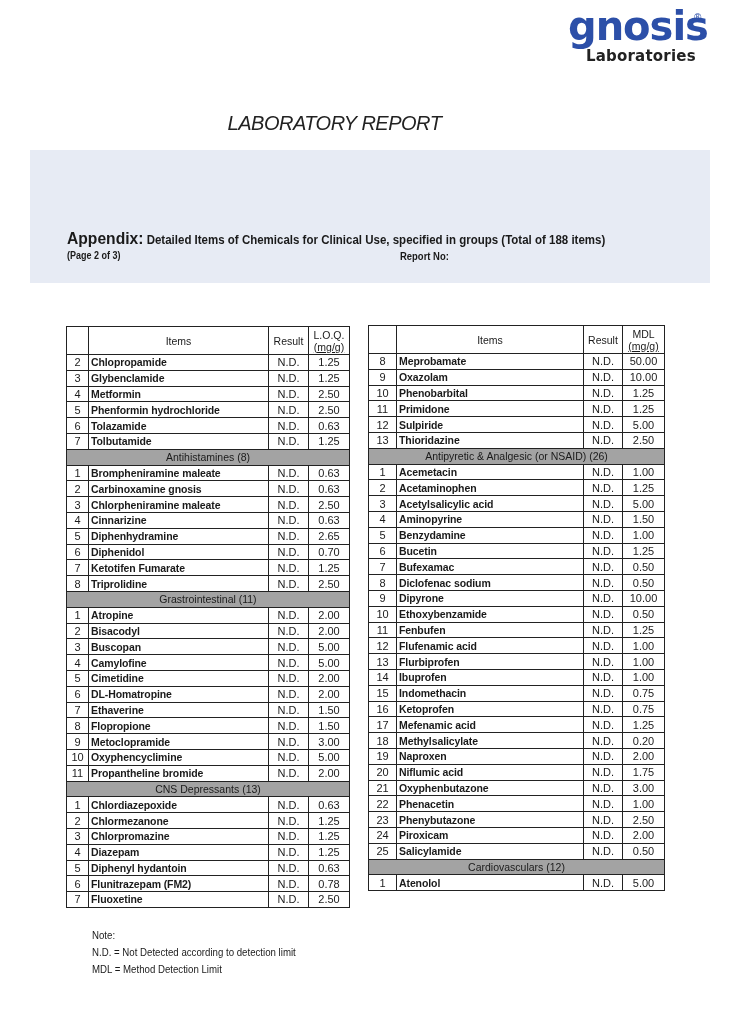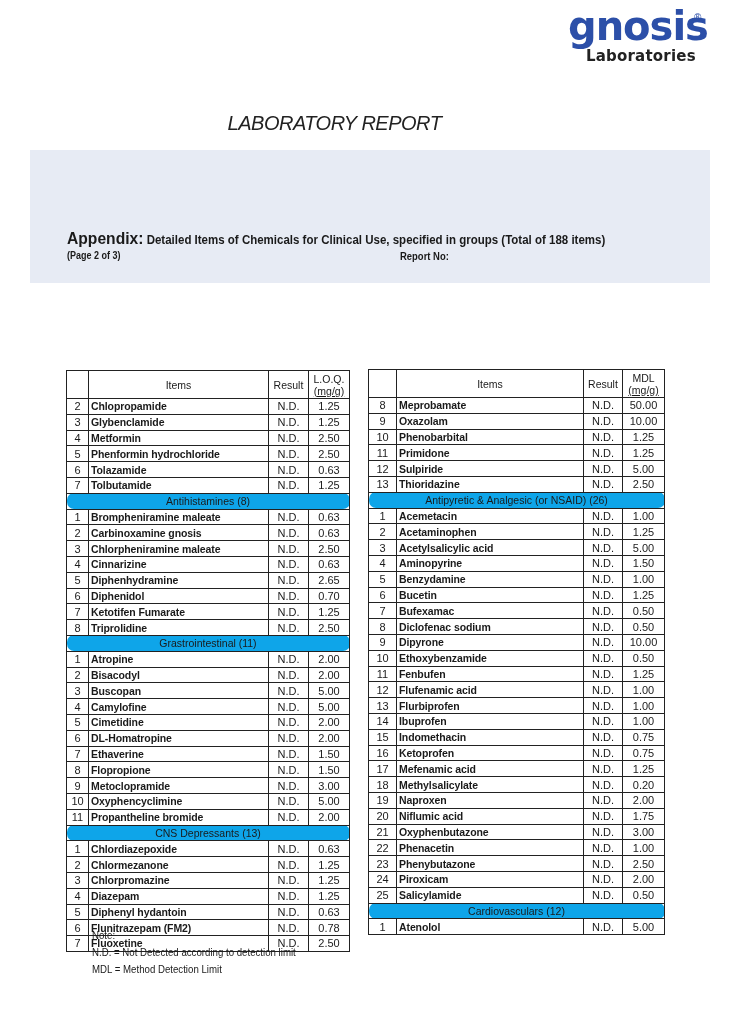--- a/index.html
+++ b/index.html
@@ -18,22 +18,22 @@
          transform:scaleX(0.92); transform-origin:left; }
   .appx .big { font-size:17px; }
   .page { position:absolute; left:67px; top:250px; font-size:10px; font-weight:bold; transform:scaleX(0.9); transform-origin:left; }
   .repno { position:absolute; left:400px; top:250px; font-size:10.5px; font-weight:bold; transform:scaleX(0.9); transform-origin:left; }
   table.t { position:absolute; border-collapse:collapse; font-size:11px; table-layout:fixed; }
   table.t td, table.t th { border:1px solid #222; padding:0; height:14.8px; line-height:14px; white-space:nowrap; overflow:hidden; }
   table.t th { font-weight:normal; height:27px; line-height:12px; font-size:10.5px; }
   table.t td.n { text-align:center; }
   table.t td.i { font-weight:bold; padding-left:2px; font-size:10.5px; letter-spacing:-0.1px; }
   table.t td.r, table.t td.v { text-align:center; }
-  table.t tr.g td { background:#0ea5e9; text-align:center; font-weight:normal; font-size:10.5px;border-radius:7px; }
-  table.t { border:1.5px solid #222;margin-top:44px; }
+  table.t tr.g td { background:#a3a3a3; text-align:center; font-weight:normal; font-size:10.5px; }
+  table.t { border:1.5px solid #222; }
   .u { text-decoration:underline; }
   #tl { left:66px; top:326px; width:283px; }
   #tr { left:368px; top:325px; width:296px; }
   .notes { position:absolute; left:92px; top:927px; font-size:10.5px; line-height:17px; transform:scaleX(0.92); transform-origin:left; }
 </style>
 </head>
 <body>
 
 <div class="logo">
   <span class="brand">gnosis</span>

